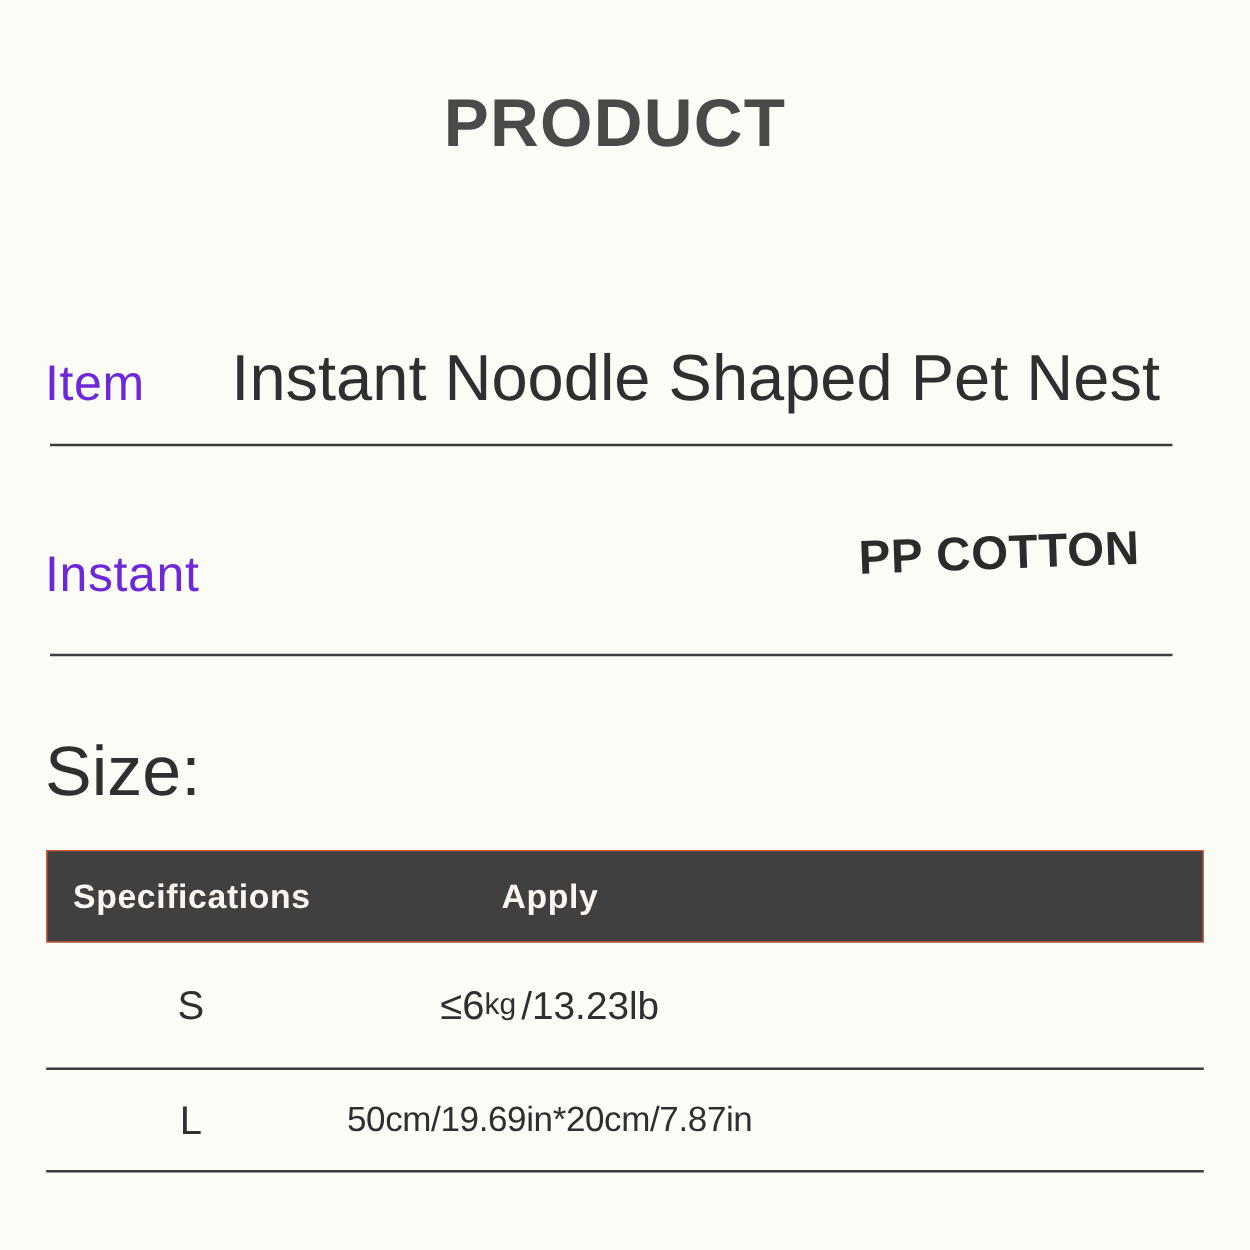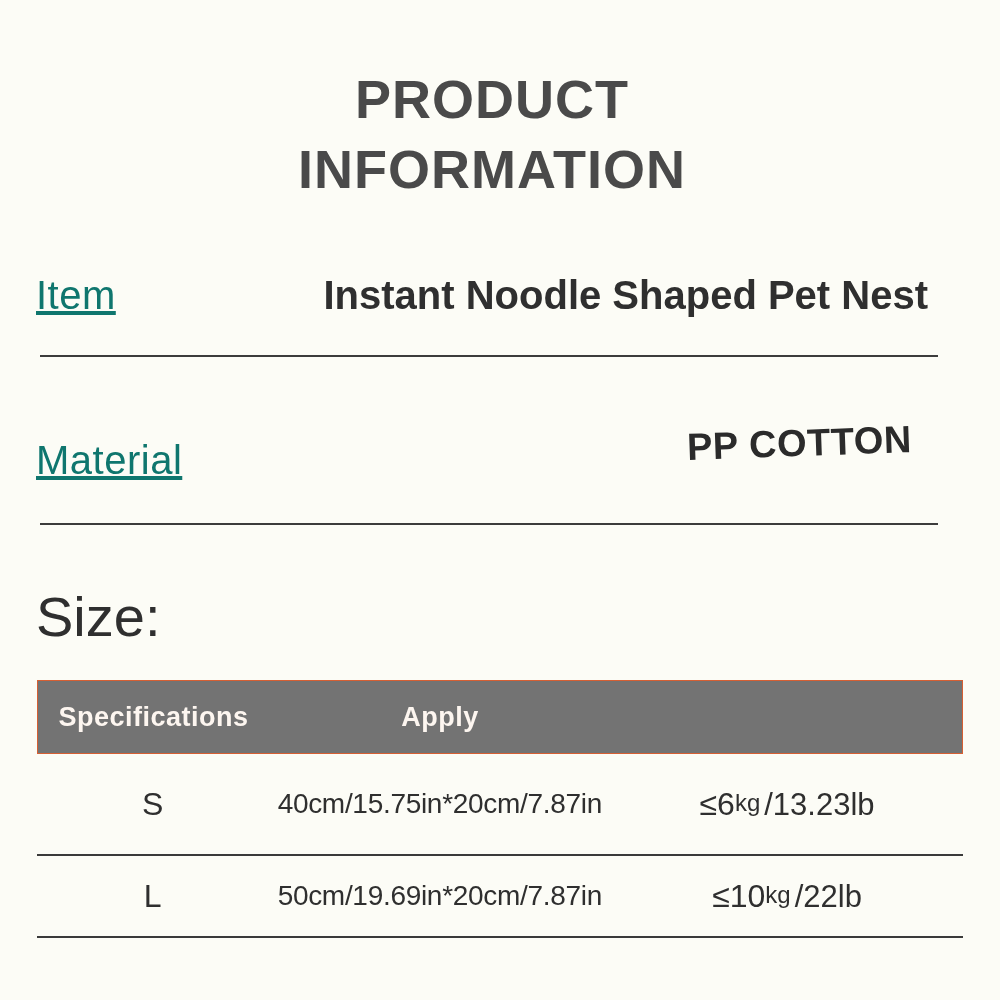--- a/index.html
+++ b/index.html
@@ -17,22 +17,22 @@
     top: 64px; left: 0; right: 0;
     text-align: center;
     font-size: 54px;
     font-weight: 700;
     letter-spacing: 1px;
     color: #4a4a4a;
     line-height: 1.3;
   }
 
   .field-row { position: absolute; left: 36px; right: 56px; }
-  .field-label { font-size: 40px; font-weight: 400; color: #0f766e; letter-spacing: 0.5px; text-decoration: underline; }
-  .field-value { font-size: 40px; font-weight: 700; color: #2f2f2f; text-align: right; }
+  .field-label { font-size: 40px; font-weight: 400; color: #6d28d9; letter-spacing: 0.5px; }
+  .field-value { font-size: 52px; font-weight: 400; color: #2f2f2f; text-align: right; }
 
   .row-item { top: 273px; display: flex; justify-content: space-between; align-items: baseline; }
   .row-material { top: 438px; }
   .material-value {
     position: absolute;
     top: 422px;
     right: 72px;
     font-size: 38px;
     font-weight: 600;
     color: #2b2b2b;
@@ -60,21 +60,21 @@
   .spec-table {
     position: absolute;
     top: 680px; left: 37px;
     width: 926px;
   }
   .table-header {
     display: grid;
     grid-template-columns: 25% 37% 38%;
     align-items: center;
     height: 74px;
-    background: #737373;
+    background: #404040;
     border: 1px solid #d65f33;
     color: #fdf6f0;
   }
   .table-header .th {
     text-align: center;
     font-size: 27px;
     font-weight: 600;
     letter-spacing: 0.5px;
   }
   .table-row {
@@ -92,53 +92,50 @@
   .apply-unit { font-size: 24px; vertical-align: 4px; }
   .apply-alt { font-size: 31px; margin-left: 4px; }
 </style>
 </head>
 <body>
 
 <div class="page">
 
   <div class="title">
     <div>PRODUCT</div>
-    <div>INFORMATION</div>
   </div>
 
   <div class="field-row row-item">
     <span class="field-label">Item</span>
     <span class="field-value">Instant Noodle Shaped Pet Nest</span>
   </div>
 
   <div class="divider divider-1"></div>
 
   <div class="field-row row-material">
-    <span class="field-label">Material</span>
+    <span class="field-label">Instant</span>
   </div>
   <span class="material-value">PP COTTON</span>
 
   <div class="divider divider-2"></div>
 
   <div class="size-heading">Size:</div>
 
   <div class="spec-table">
 
     <div class="table-header">
       <div class="th">Specifications</div>
       <div class="th">Apply</div>
     </div>
 
     <div class="table-row row-s">
       <div class="td td-spec">S</div>
-      <div class="td td-size">40cm/15.75in*20cm/7.87in</div>
       <div class="td td-apply"><span>≤6</span><span class="apply-unit">kg</span><span class="apply-alt">/13.23lb</span></div>
     </div>
 
     <div class="table-row row-l">
       <div class="td td-spec">L</div>
       <div class="td td-size">50cm/19.69in*20cm/7.87in</div>
-      <div class="td td-apply"><span>≤10</span><span class="apply-unit">kg</span><span class="apply-alt">/22lb</span></div>
     </div>
 
   </div>
 
 </div>
 
 </body></html>

